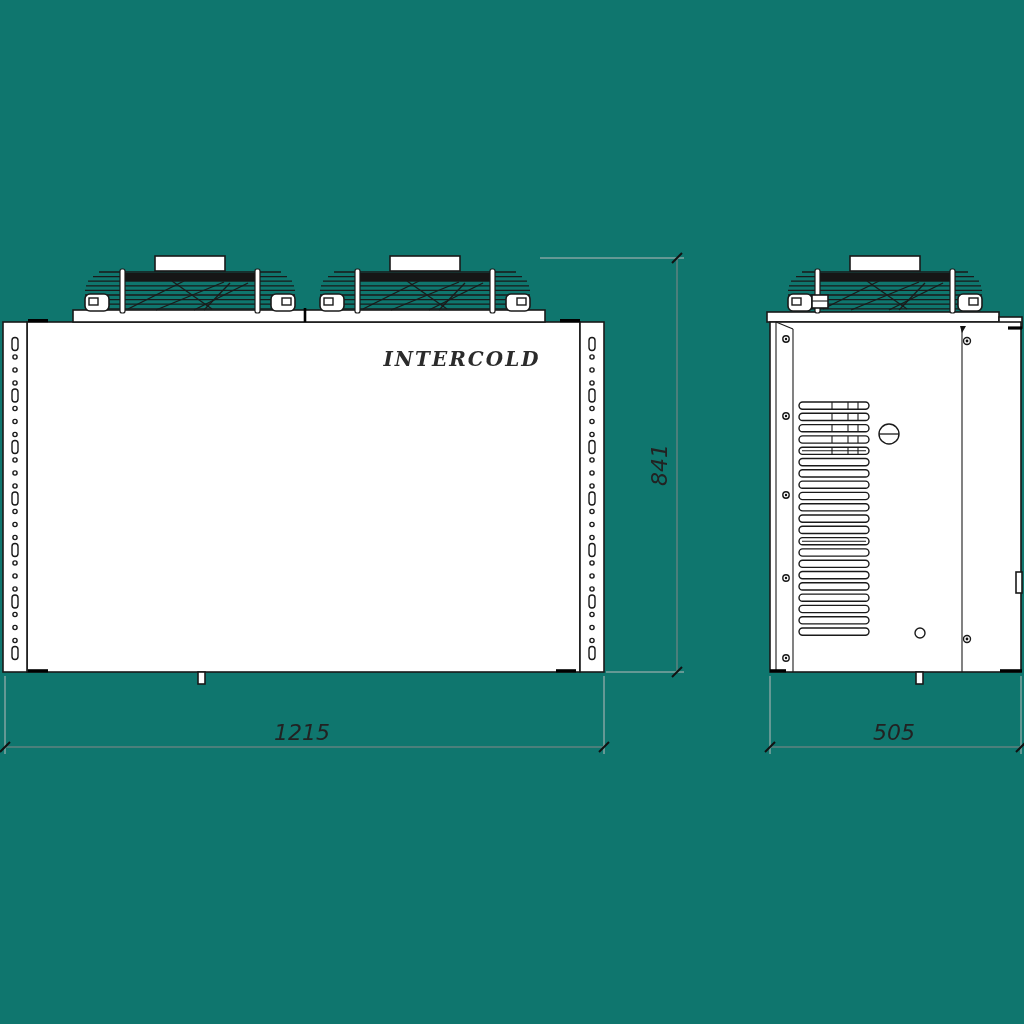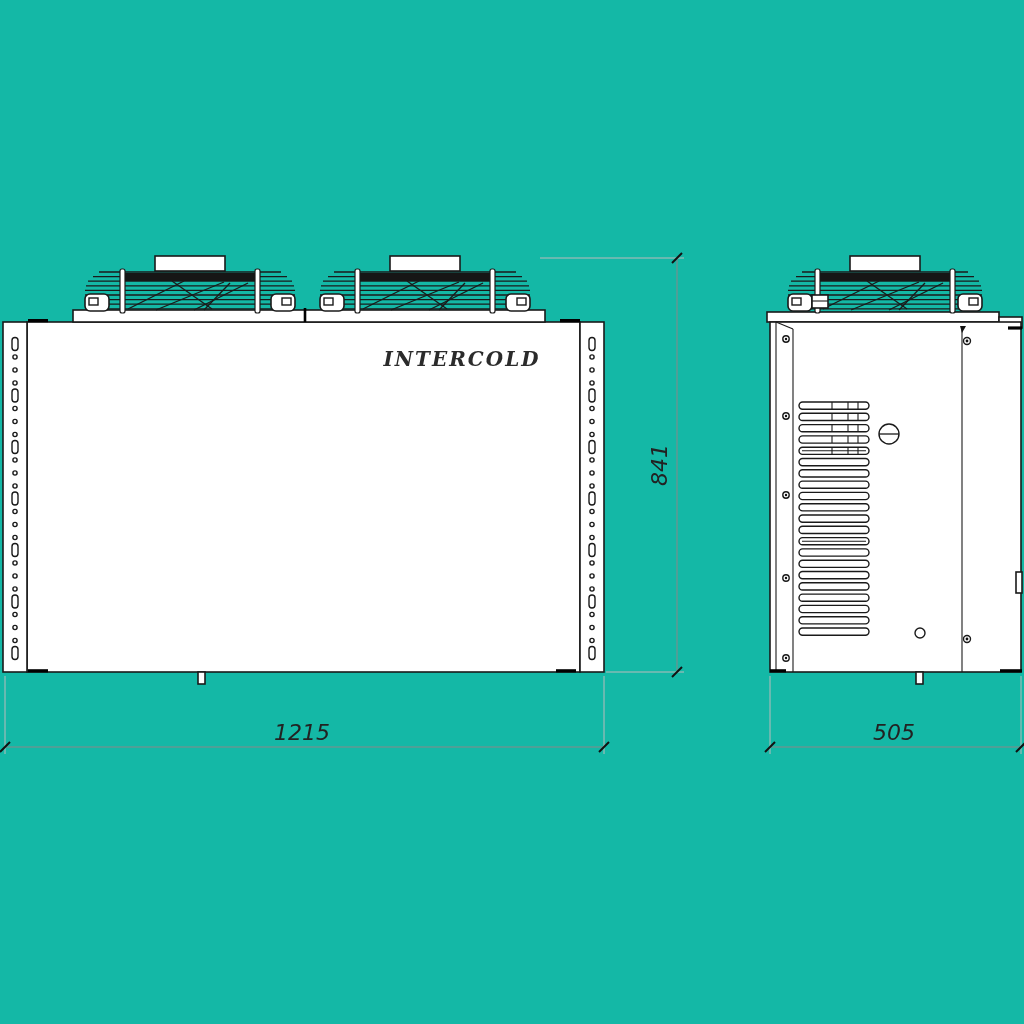--- a/index.html
+++ b/index.html
@@ -1,16 +1,16 @@
 <!DOCTYPE html>
 <html><head>
 <meta charset="utf-8">
 <style>
   html,body{margin:0;padding:0;background:#ffffff;}
-  #canvas-wrap{position:relative;width:1024px;height:1024px;background:#14b8a6;overflow:hidden;
+  #canvas-wrap{position:relative;width:1024px;height:1024px;background:#0f766e;overflow:hidden;
     font-family:"DejaVu Sans",sans-serif;}
   svg{position:absolute;top:0;left:0;}
   .body{fill:#ffffff;stroke:#1a1a1a;stroke-width:1.6;}
   .ln{fill:none;stroke:#1a1a1a;stroke-width:1.3;}
   .seam{fill:none;stroke:#1a1a1a;stroke-width:1.1;}
   .thick{stroke:#000000;stroke-width:3.2;fill:none;}
   .joint{stroke:#000000;stroke-width:2.6;fill:none;}
   .ext{stroke:#bbbbbb;stroke-width:1;fill:none;}
   .dim{stroke:#888888;stroke-width:1;fill:none;}
   .tick{stroke:#111111;stroke-width:2;fill:none;}

